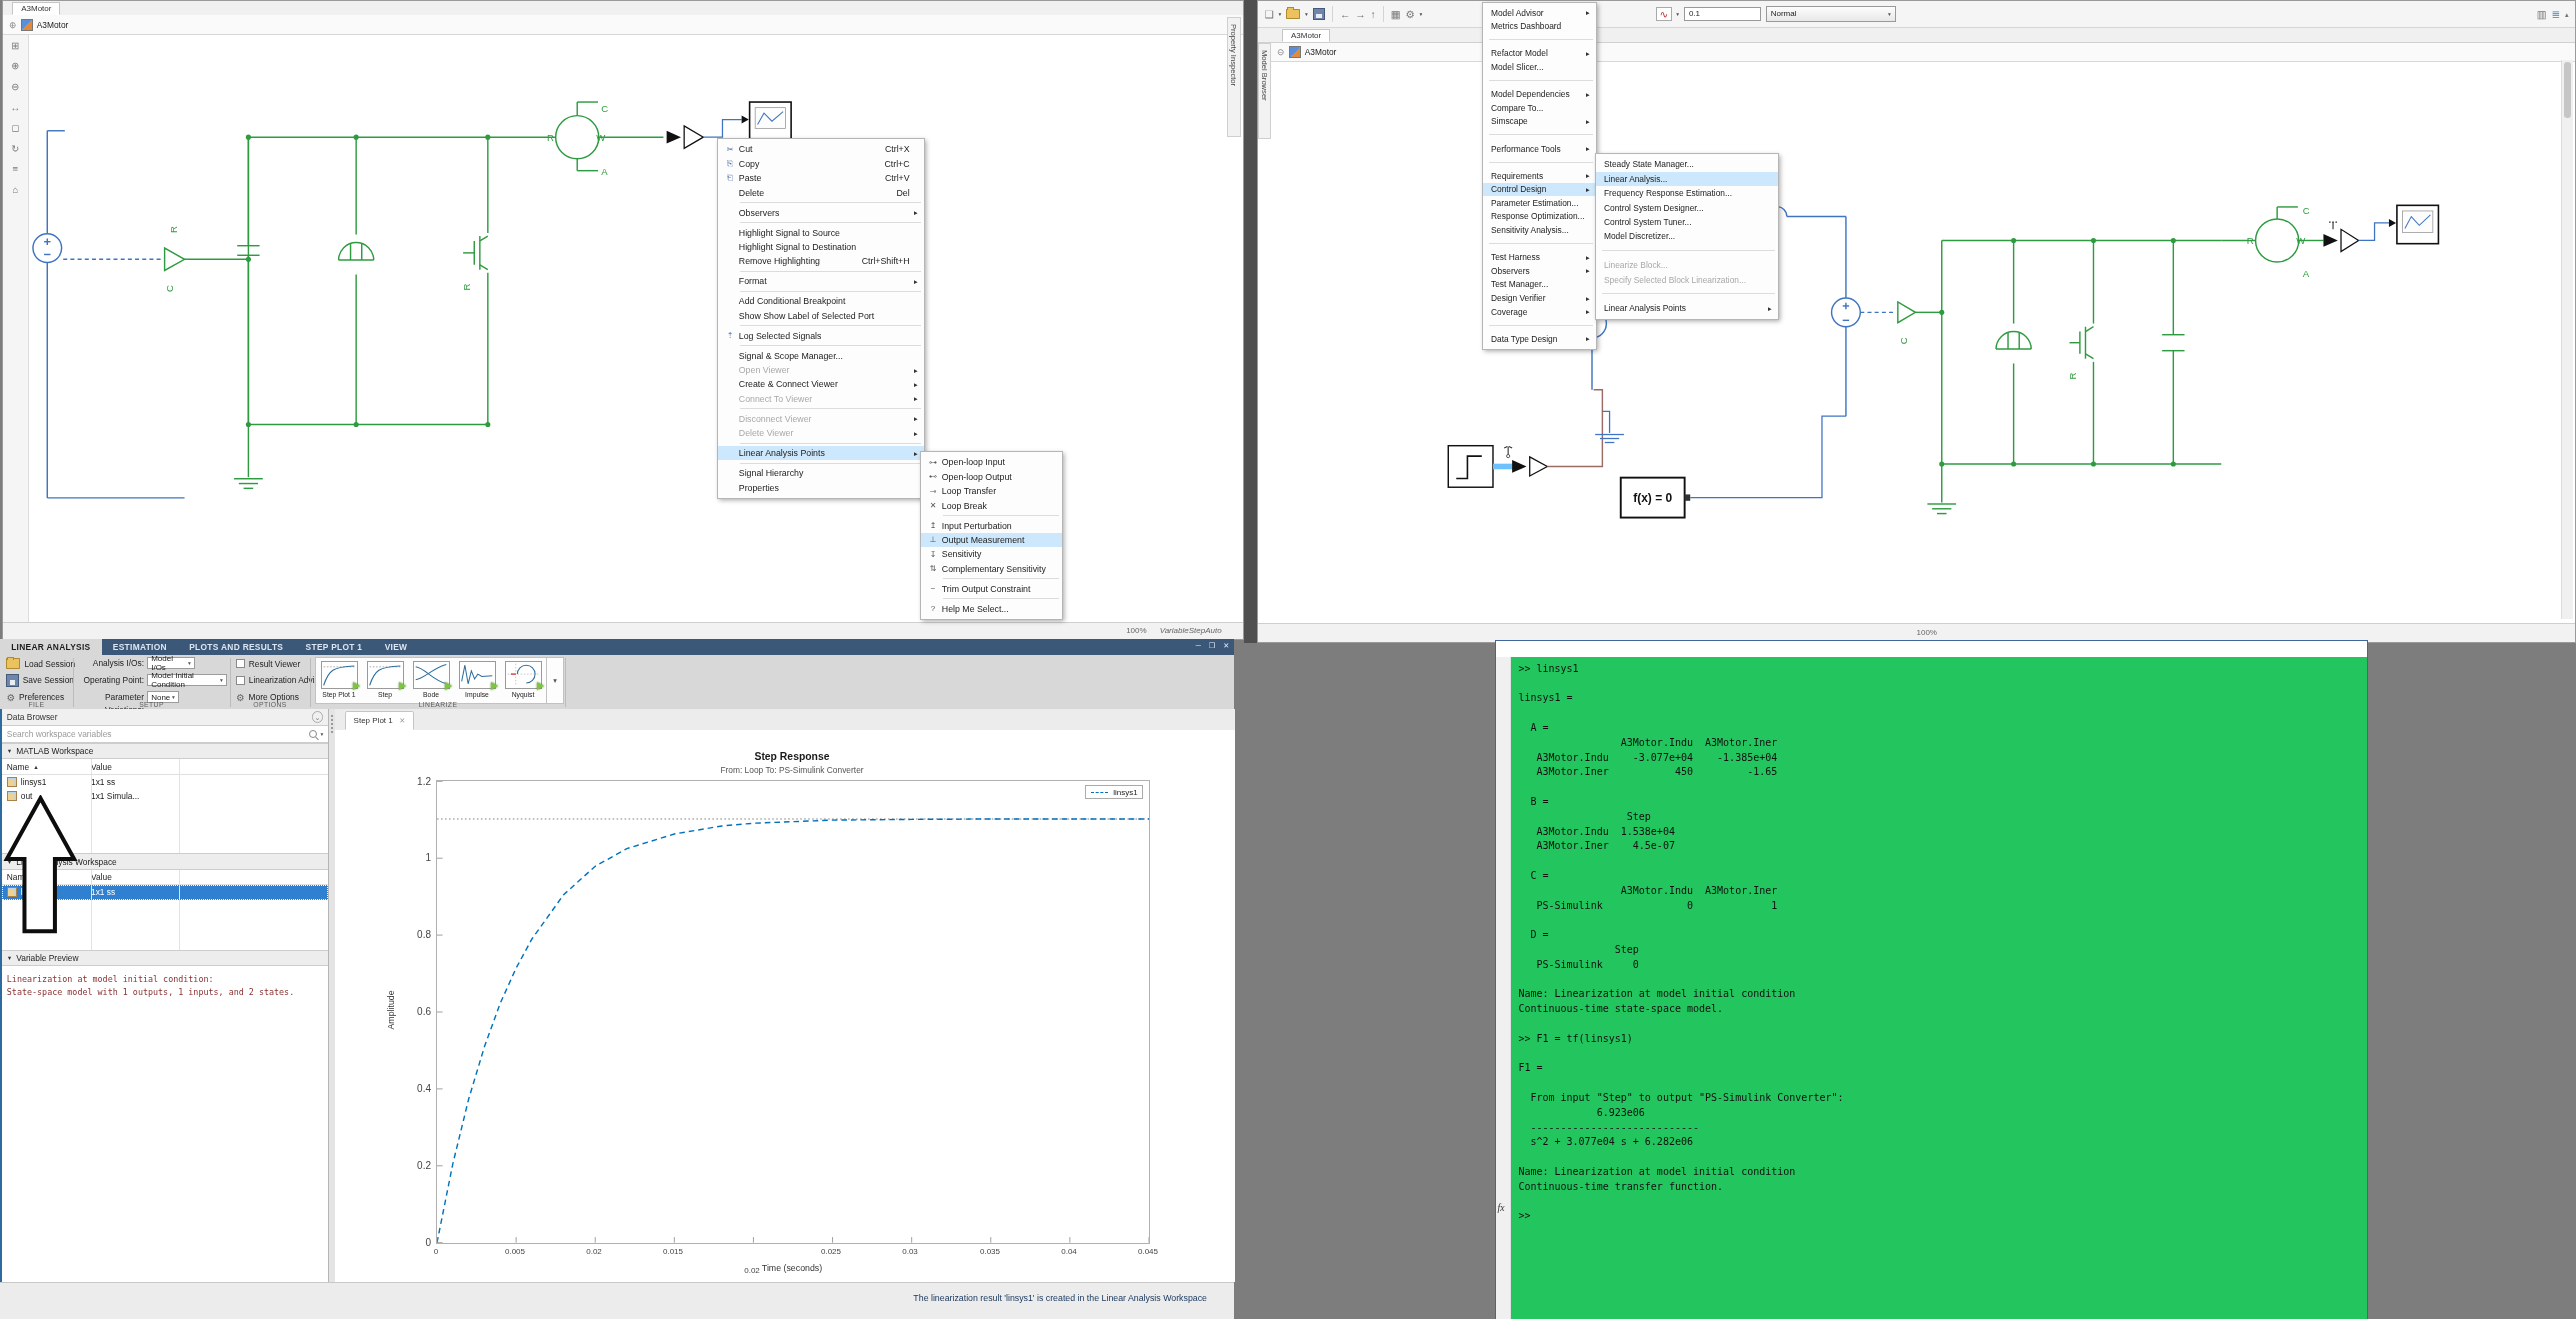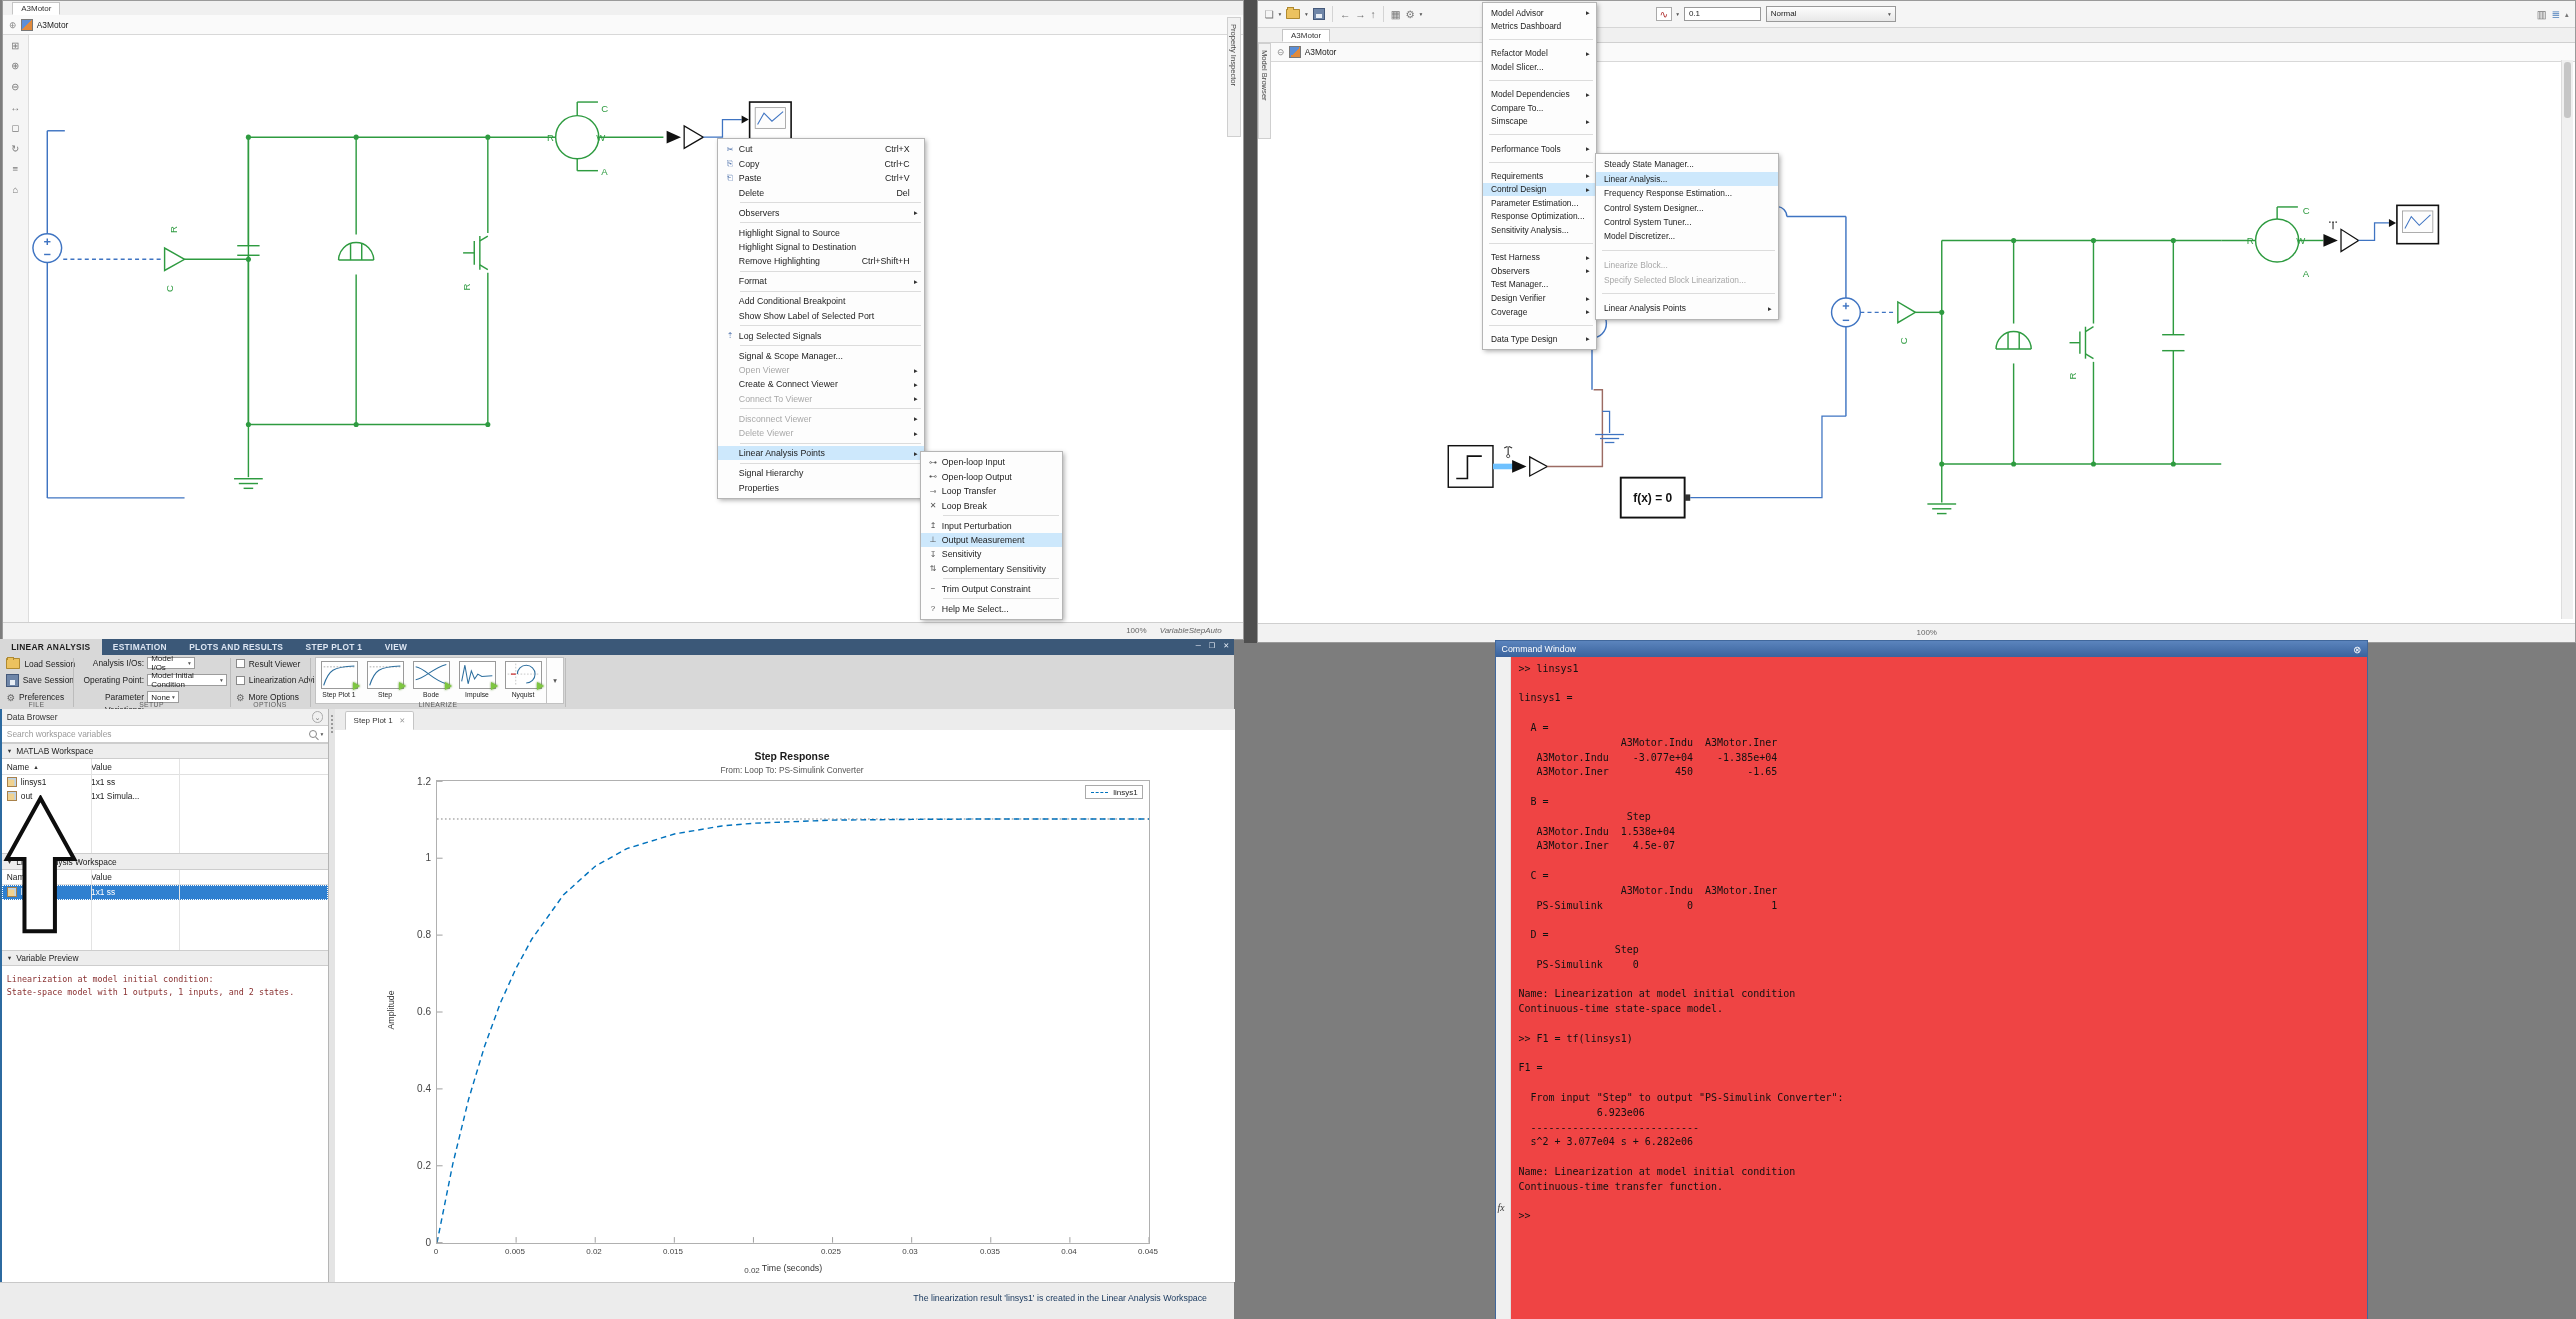--- a/index.html
+++ b/index.html
@@ -89,21 +89,21 @@
   .fig-ylabel{position:absolute;font-size:8.8px;color:#333;transform:rotate(-90deg);transform-origin:center;}
   #axes{position:absolute;border:0.8px solid #b0b0b0;box-sizing:content-box;}
   .tick-label-x{position:absolute;width:40px;text-align:center;font-size:8px;color:#444;}
   .tick-label-y{position:absolute;width:32px;text-align:right;font-size:10px;color:#444;}
   .legend{position:absolute;border:0.8px solid #aaa;background:#fff;display:flex;align-items:center;gap:4.8px;padding:1.6px 4.8px;font-size:8px;color:#222;}
   .leg-line{width:17.6px;border-top:1.6px dashed #0072BD;}
 
   
   #cmdwin{position:absolute;background:#fff;border:0.8px solid #40679c;box-sizing:border-box;}
   #cmd-title{height:16px;background:linear-gradient(#5b84bd,#3a639d);color:#fff;font-size:8.8px;display:flex;align-items:center;justify-content:space-between;padding:0 5.6px;}
-  #cmd-body{position:absolute;left:0;right:0;top:16px;bottom:0;background:#ef4444;}
+  #cmd-body{position:absolute;left:0;right:0;top:16px;bottom:0;background:#22c55e;}
   #cmd-gutter{position:absolute;left:0;top:0;bottom:0;width:14.4px;background:#f0f0f0;border-right:0.8px solid #e0e0e0;}
   #cmd-pre{position:absolute;left:22.4px;top:4.8px;margin:0;font-family:"DejaVu Sans Mono",monospace;font-size:10px;line-height:14.8px;color:#111;white-space:pre;}
   #fx{position:absolute;left:1.6px;font-family:"Liberation Serif",serif;font-style:italic;font-size:9.6px;color:#333;}
 
   .gapstrip{position:absolute;background:#4f4f4f;}
   svg text{font-family:"Liberation Sans",sans-serif;}
 </style>
 </head>
 <body>
 
@@ -1209,24 +1209,20 @@
         <span class="tick-label-y" style="left: 64px; top: 199px;">0.8</span>
         <span class="tick-label-y" style="left: 64px; top: 122px;">1</span>
         <span class="tick-label-y" style="left: 64px; top: 46px;">1.2</span>
       </div>
     <div class="abs" style="left:0;top:643px;width:1234px;height:38px;background:#ececec;border-top:0.8px solid #c8c8c8;">
       <span class="abs" style="right:27px;top:9.6px;font-size:8.8px;color:#16365c;">The linearization result 'linsys1' is created in the Linear Analysis Workspace</span>
     </div>
   </div>
 
   <div id="cmdwin" style="left:1495px;top:640px;width:873px;height:680px;">
-    <div id="cmd-title">
-      <span>Command Window</span>
-      <span style="font-size:9.6px;">⊗</span>
-    </div>
     <div id="cmd-body">
       <div id="cmd-gutter"></div>
       <pre id="cmd-pre">&gt;&gt; linsys1
 
 linsys1 =
 
   A = 
                  A3Motor.Indu  A3Motor.Iner
    A3Motor.Indu    -3.077e+04    -1.385e+04
    A3Motor.Iner           450         -1.65

